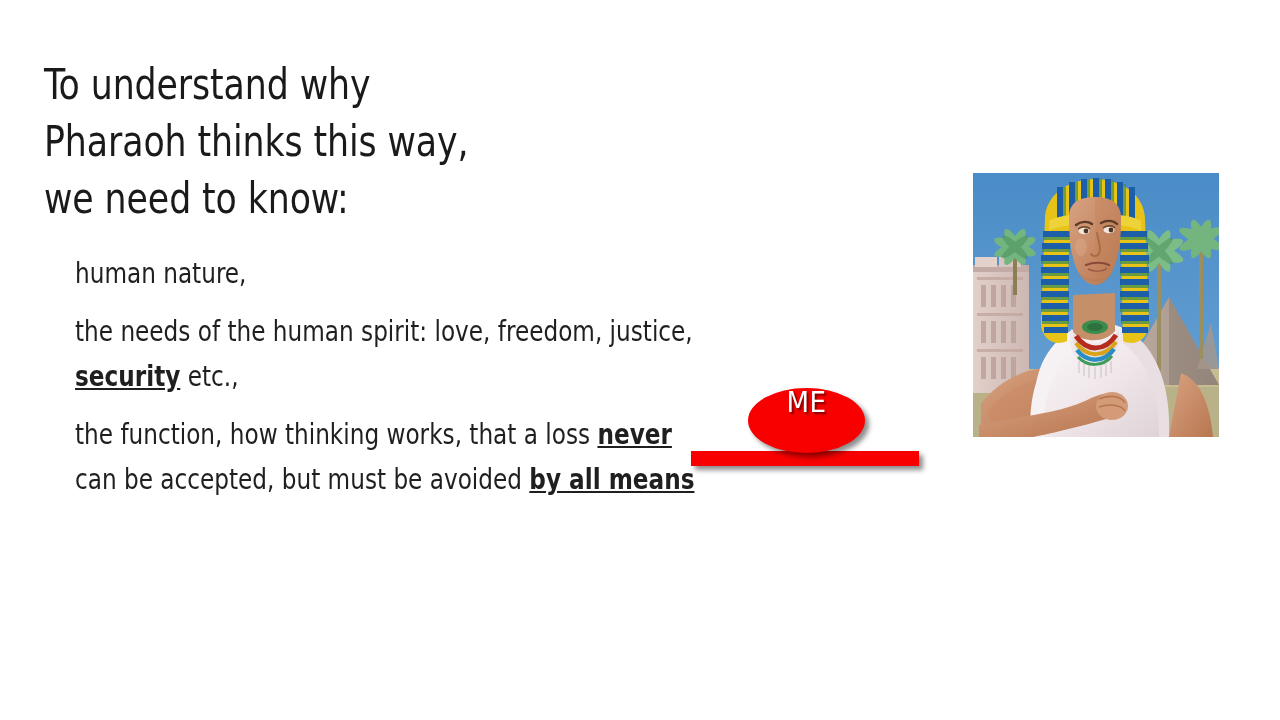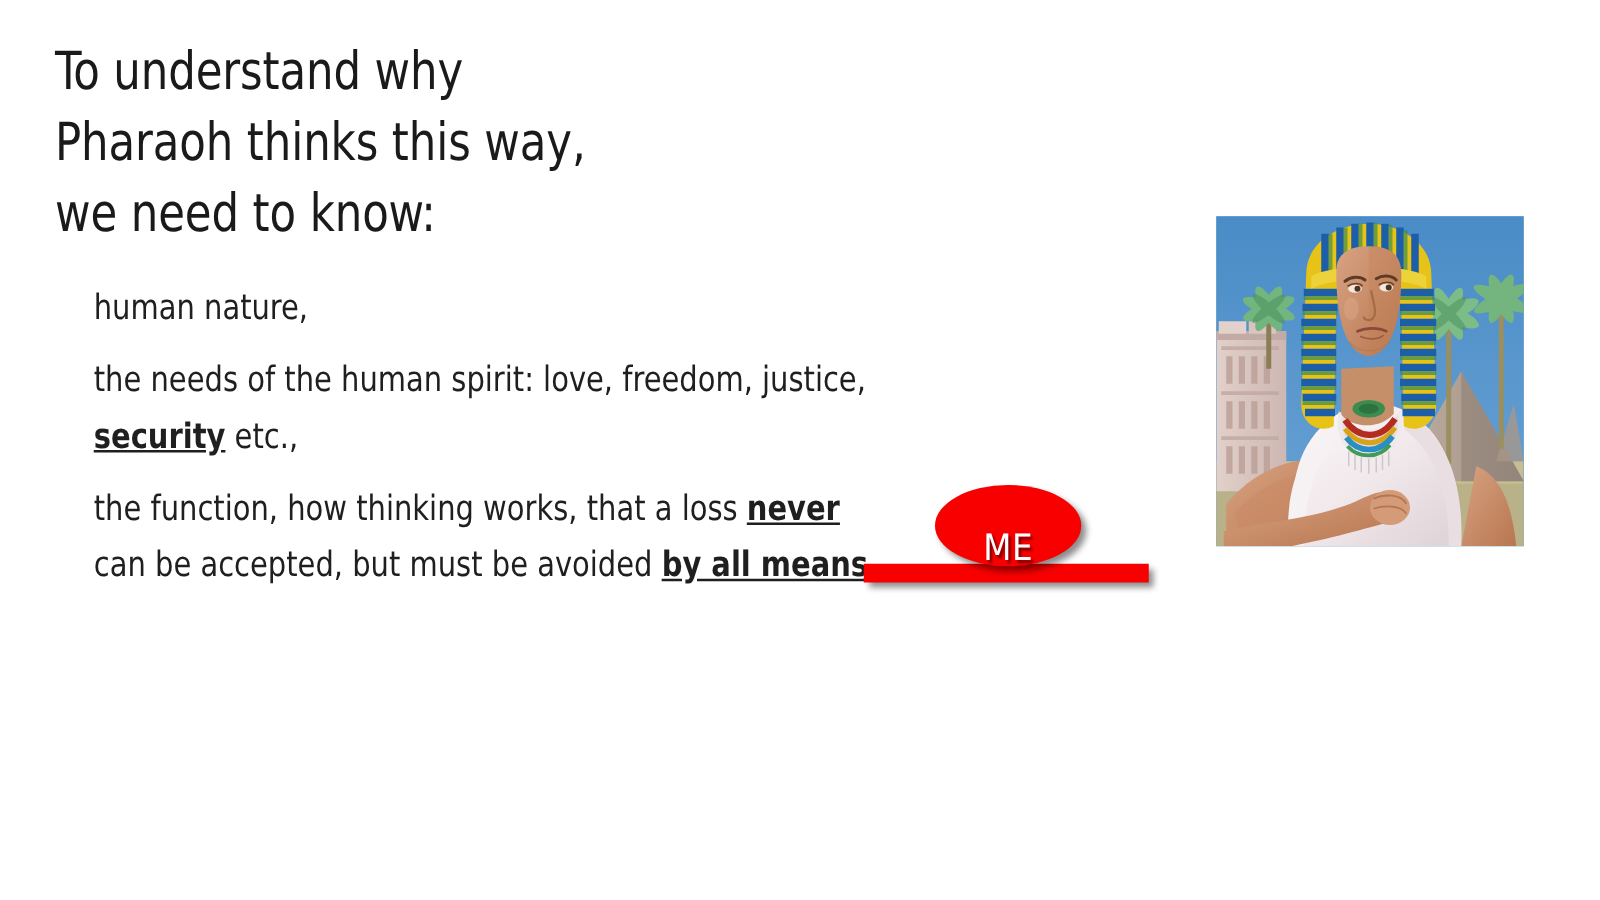--- a/index.html
+++ b/index.html
@@ -18,21 +18,21 @@
   .slide {
     position: absolute;
     inset: 0;
     background: #ffffff;
   }
 
   
   .text-col {
     position: absolute;
     left: 44px;
-    top: 28px;
+    top: 56px;
     width: 640px;
   }
 
   .slide-title {
     font-family: "DejaVu Sans Condensed", "Liberation Sans Narrow", "Liberation Sans", sans-serif;
     font-stretch: condensed;
     font-weight: 400;
     font-size: 42px;
     line-height: 57px;
     color: #1a1a1a;
@@ -79,21 +79,21 @@
   .me-oval {
     position: absolute;
     left: 60px;
     top: 4px;
     width: 117px;
     height: 65px;
     border-radius: 50%;
     background: #f80000;
     box-shadow: 4px 4px 5px rgba(0, 0, 0, 0.45);
     display: flex;
-    align-items: flex-end;
+    align-items: flex-start;
     justify-content: center;
   }
 
   .me-label {
     font-family: "DejaVu Sans Condensed", "Liberation Sans Narrow", "Liberation Sans", sans-serif;
     font-stretch: condensed;
     font-size: 29px;
     font-weight: 400;
     color: #ffffff;
     line-height: 1;

